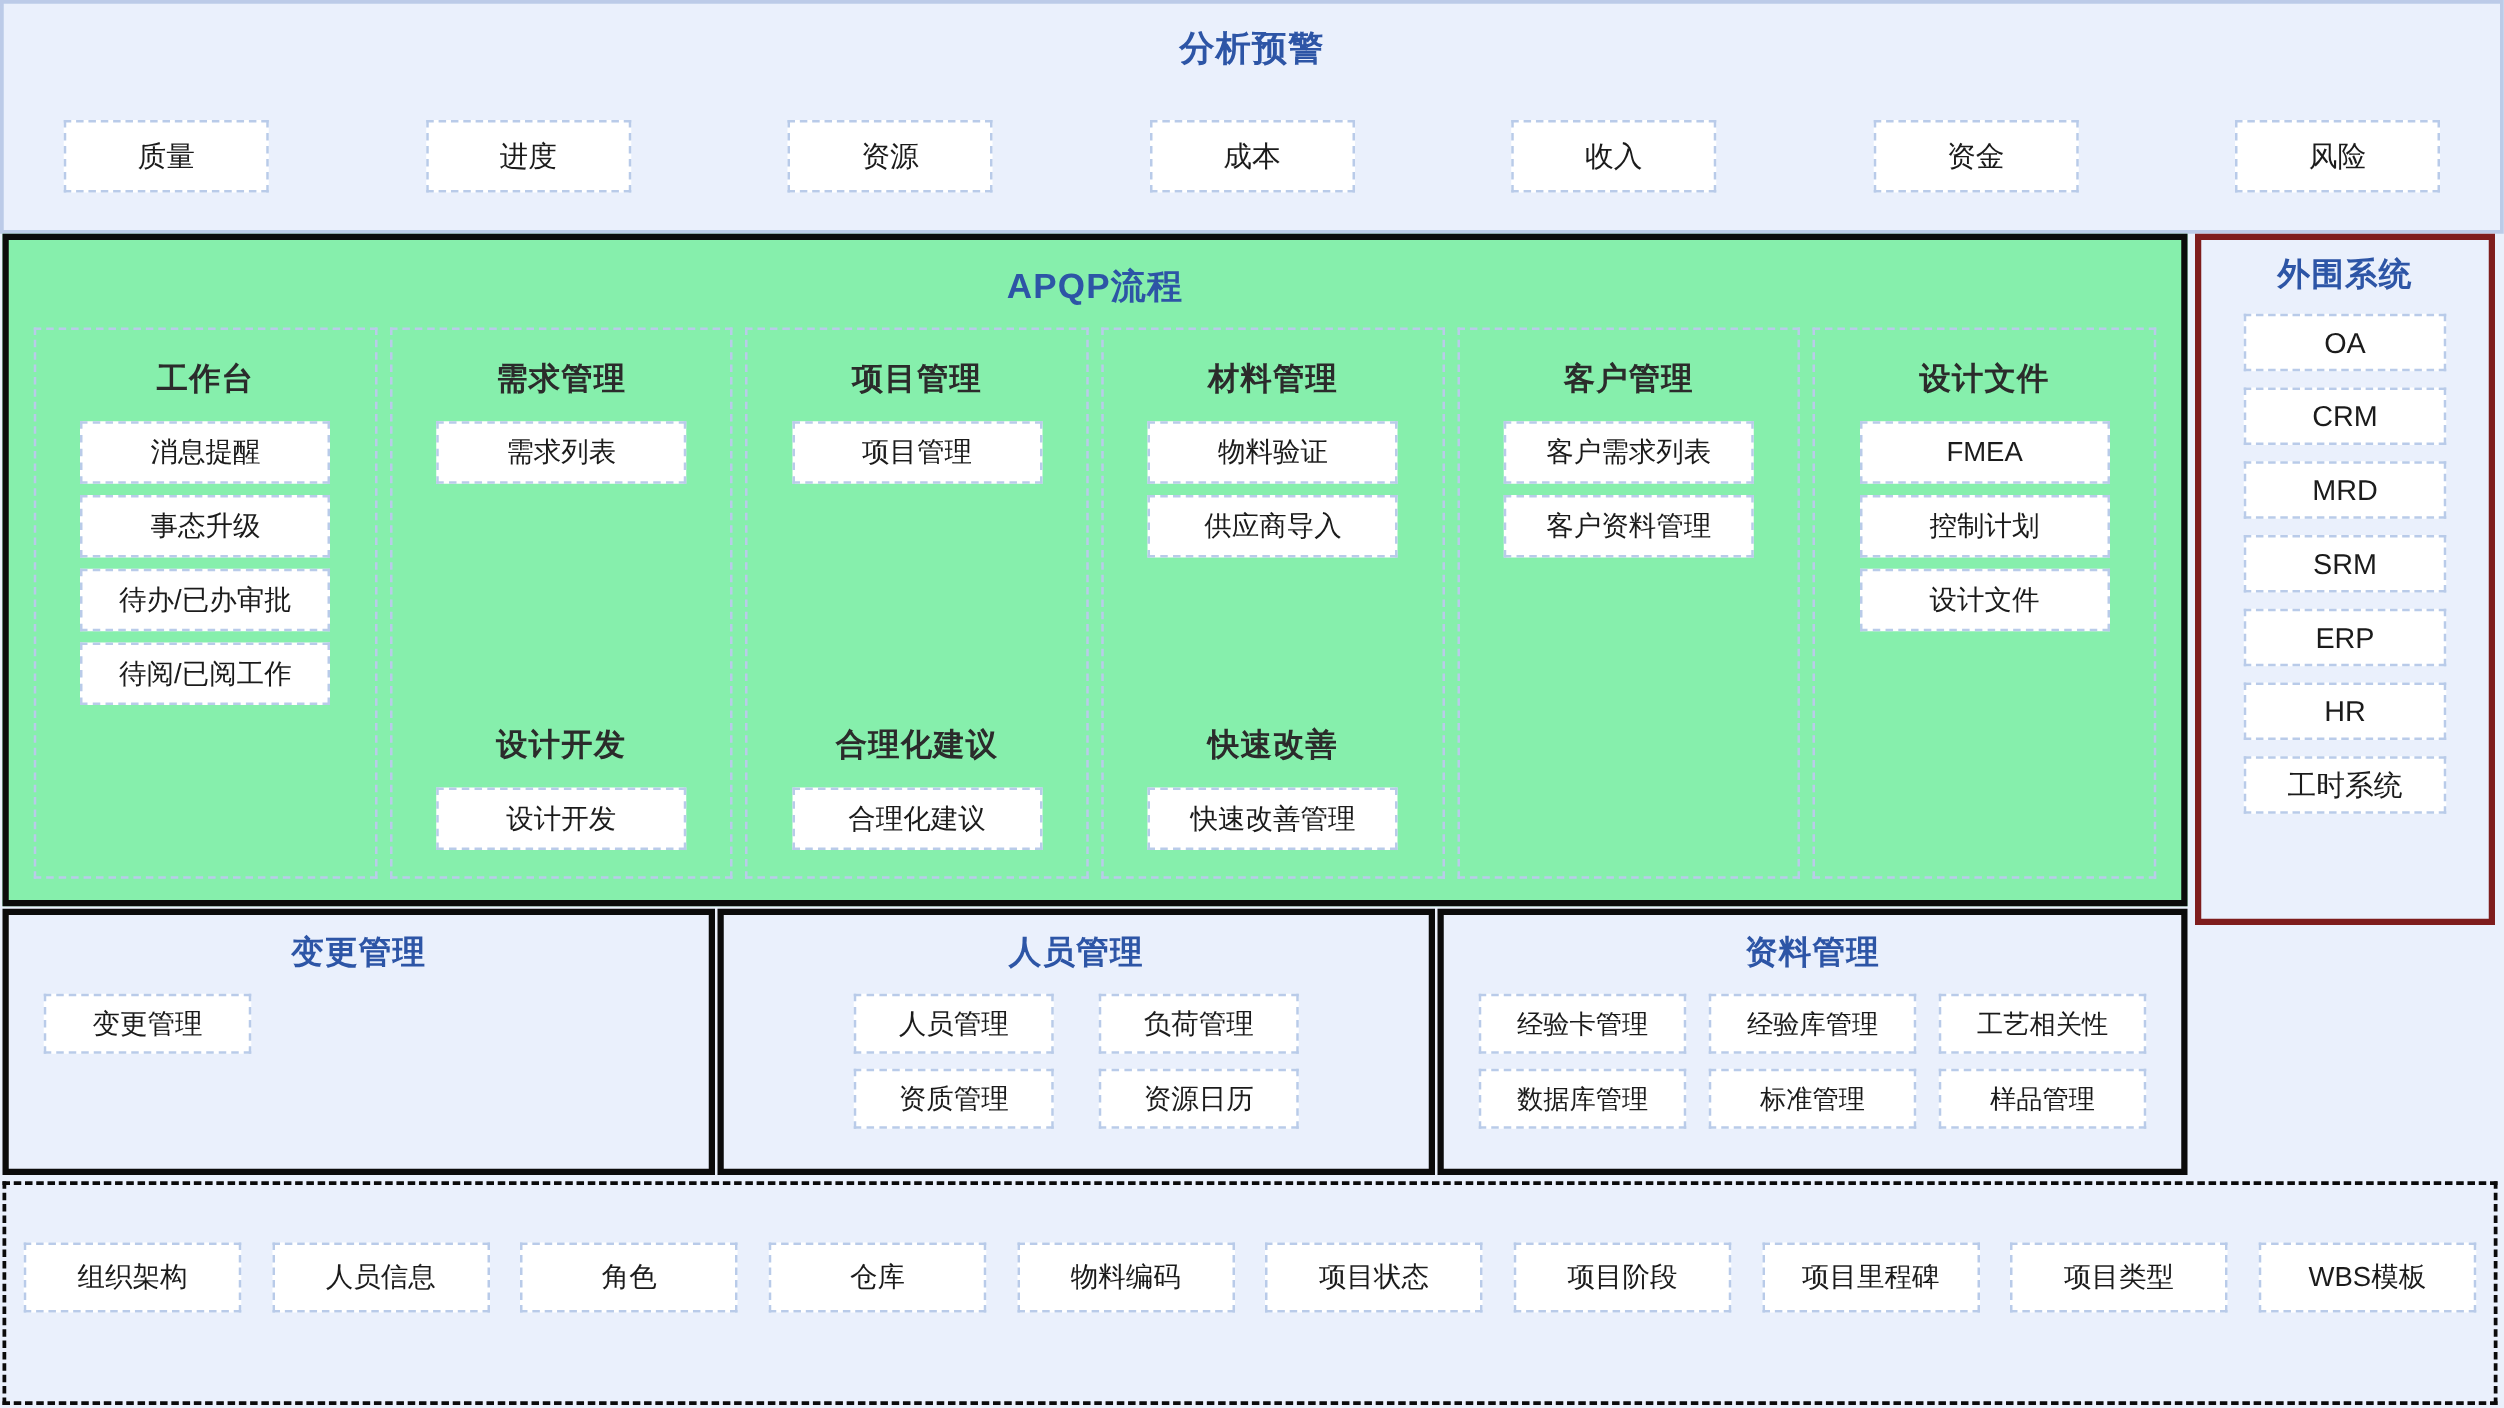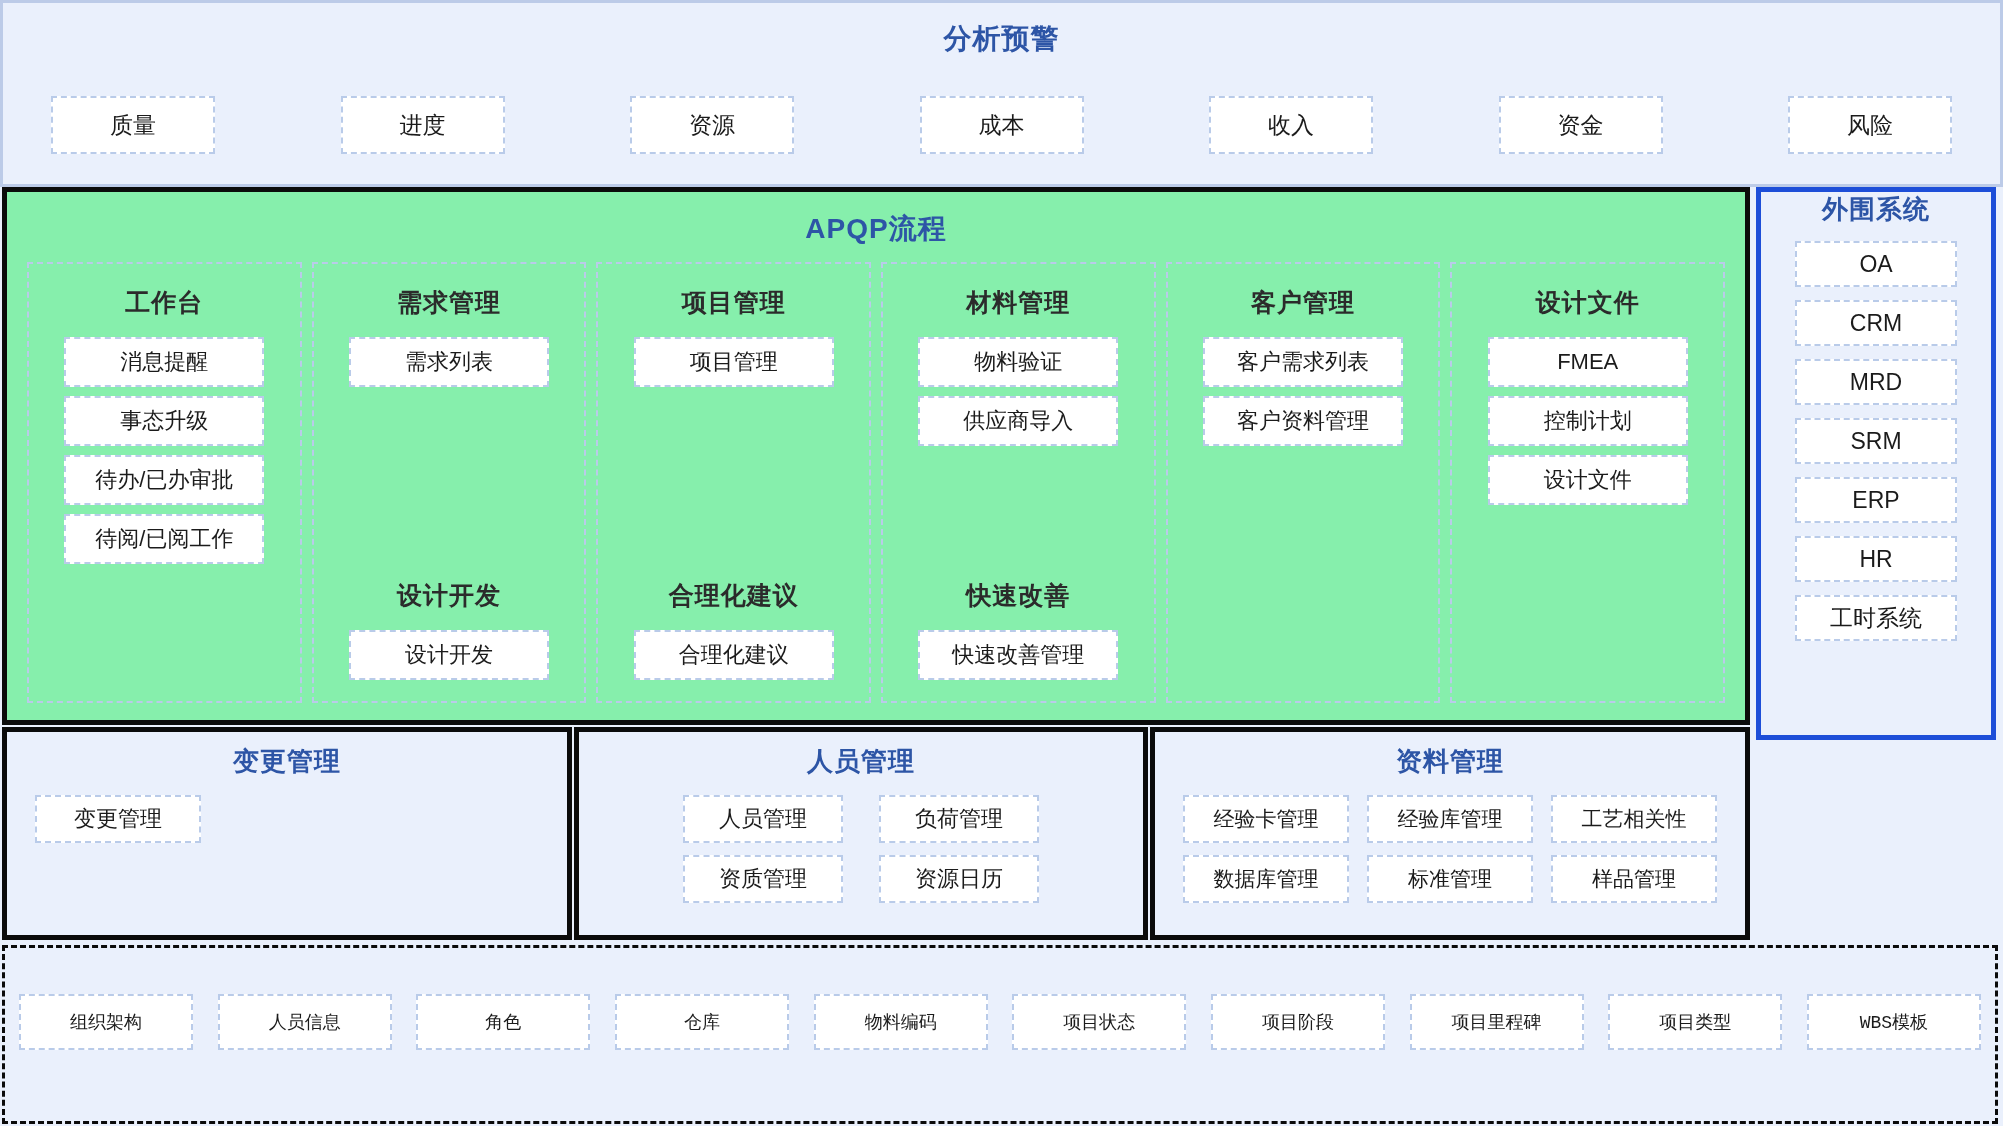--- a/index.html
+++ b/index.html
@@ -106,26 +106,26 @@
     margin-bottom: 9px;
   }
   .col .spacer { flex: 1 1 auto; }
 
   
   .peripheral {
     position: absolute;
     left: 1756px; top: 187px;
     width: 240px; height: 553px;
     background: #eaf0fc;
-    border: 5px solid #1d4ed8;
+    border: 5px solid #7f1d1d;
     box-sizing: border-box;
     display: flex;
     flex-direction: column;
     align-items: center;
-    padding-top: 0;
+    padding-top: 10px;
   }
   .peripheral .section-title { font-size: 26px; margin-bottom: 14px; }
   .peripheral .chip {
     width: 162px;
     height: 46px;
     font-size: 23px;
     margin-bottom: 13px;
   }
 
   
@@ -170,22 +170,21 @@
   .foundation .section-title { font-size: 27px; }
   .foundation-row {
     display: flex;
     justify-content: space-between;
     padding: 0 14px;
     margin-top: 32px;
   }
   .foundation-row .chip {
     width: 174px;
     height: 56px;
-    font-size: 18px;
-    font-family: Liberation Mono, monospace;
+    font-size: 22px;
   }
 </style>
 </head>
 <body>
 
 <div class="page">
 
   <div class="alerts">
     <div class="section-title">分析预警</div>
     <div class="alerts-row">

